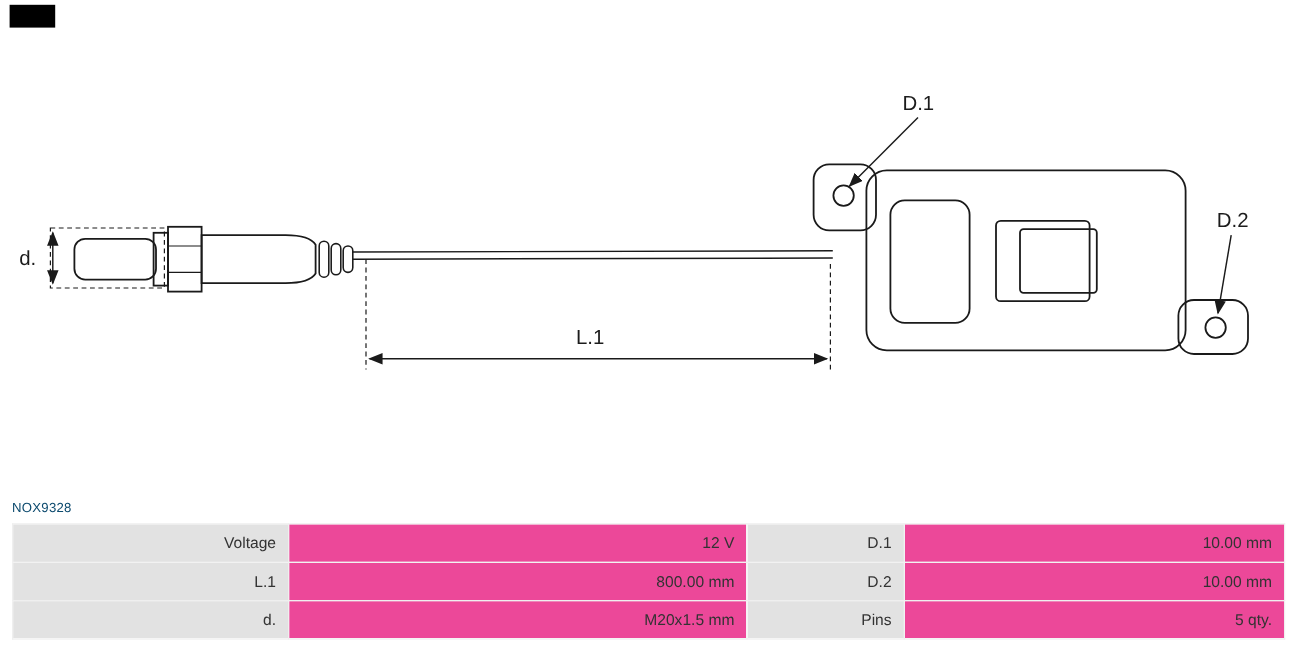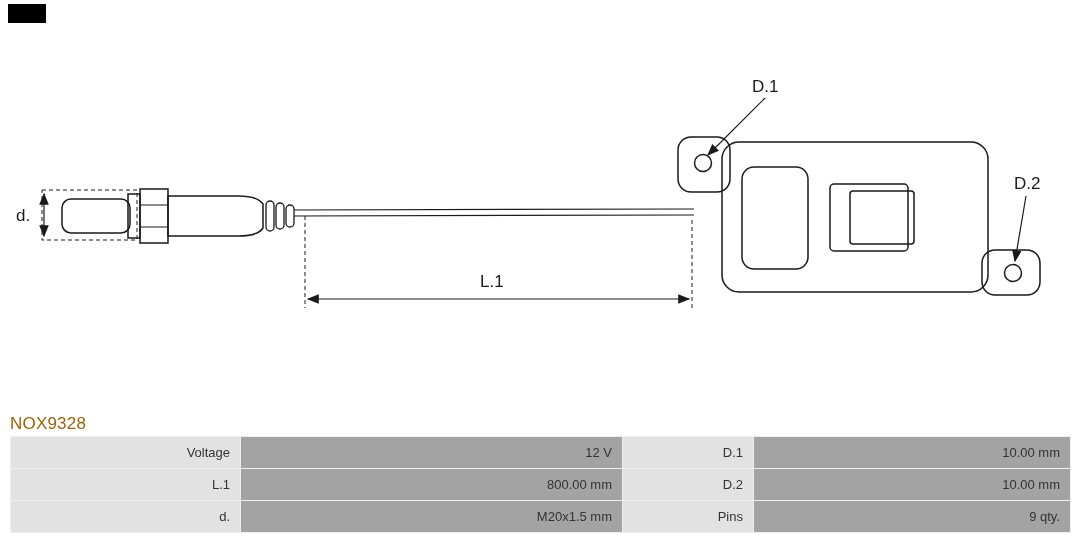--- a/index.html
+++ b/index.html
@@ -3,33 +3,33 @@
 <meta charset="utf-8">
 <style>
   html,body{margin:0;padding:0;}
   body{
     width:1080px;height:549px;background:#ffffff;position:relative;overflow:hidden;
     font-family:"Liberation Sans",sans-serif;color:#333;
   }
   .logo{position:absolute;left:8px;top:4px;width:38px;height:19px;background:#000;}
   .diagram-wrap{position:absolute;left:0;top:0;width:1080px;height:400px;}
   .partno{
-    position:absolute;left:10px;top:414px;font-size:17px;line-height:20px;
-    color:#a16207;letter-spacing:.2px;
+    position:absolute;left:10px;top:414px;font-size:11px;line-height:20px;
+    color:#0c4a6e;letter-spacing:.2px;
   }
   table.spec{
     position:absolute;left:10px;top:436px;width:1060px;
     border-collapse:collapse;font-size:13px;color:#333;table-layout:fixed;
   }
   table.spec td{
     border:1px solid #efefef;height:31px;padding:0 10px;
     text-align:right;vertical-align:middle;white-space:nowrap;overflow:hidden;
   }
   td.lbl{background:#e2e2e2;}
-  td.val{background:#a3a3a3;}
+  td.val{background:#ec4899;}
   col.c1{width:230px}col.c2{width:382px}col.c3{width:131px}col.c4{width:317px}
   svg text{font-family:"Liberation Sans",sans-serif;font-size:17px;fill:#1c1c1c;}
   .ln{stroke:#1a1a1a;fill:none;}
 </style>
 </head>
 <body>
 
 <div class="logo"></div>
 
 <div class="diagram-wrap">
@@ -108,16 +108,16 @@
     <tr>
       <td class="lbl">L.1</td>
       <td class="val">800.00 mm</td>
       <td class="lbl">D.2</td>
       <td class="val">10.00 mm</td>
     </tr>
     <tr>
       <td class="lbl">d.</td>
       <td class="val">M20x1.5 mm</td>
       <td class="lbl">Pins</td>
-      <td class="val">9 qty.</td>
+      <td class="val">5 qty.</td>
     </tr>
   </tbody>
 </table>
 
 </body></html>

